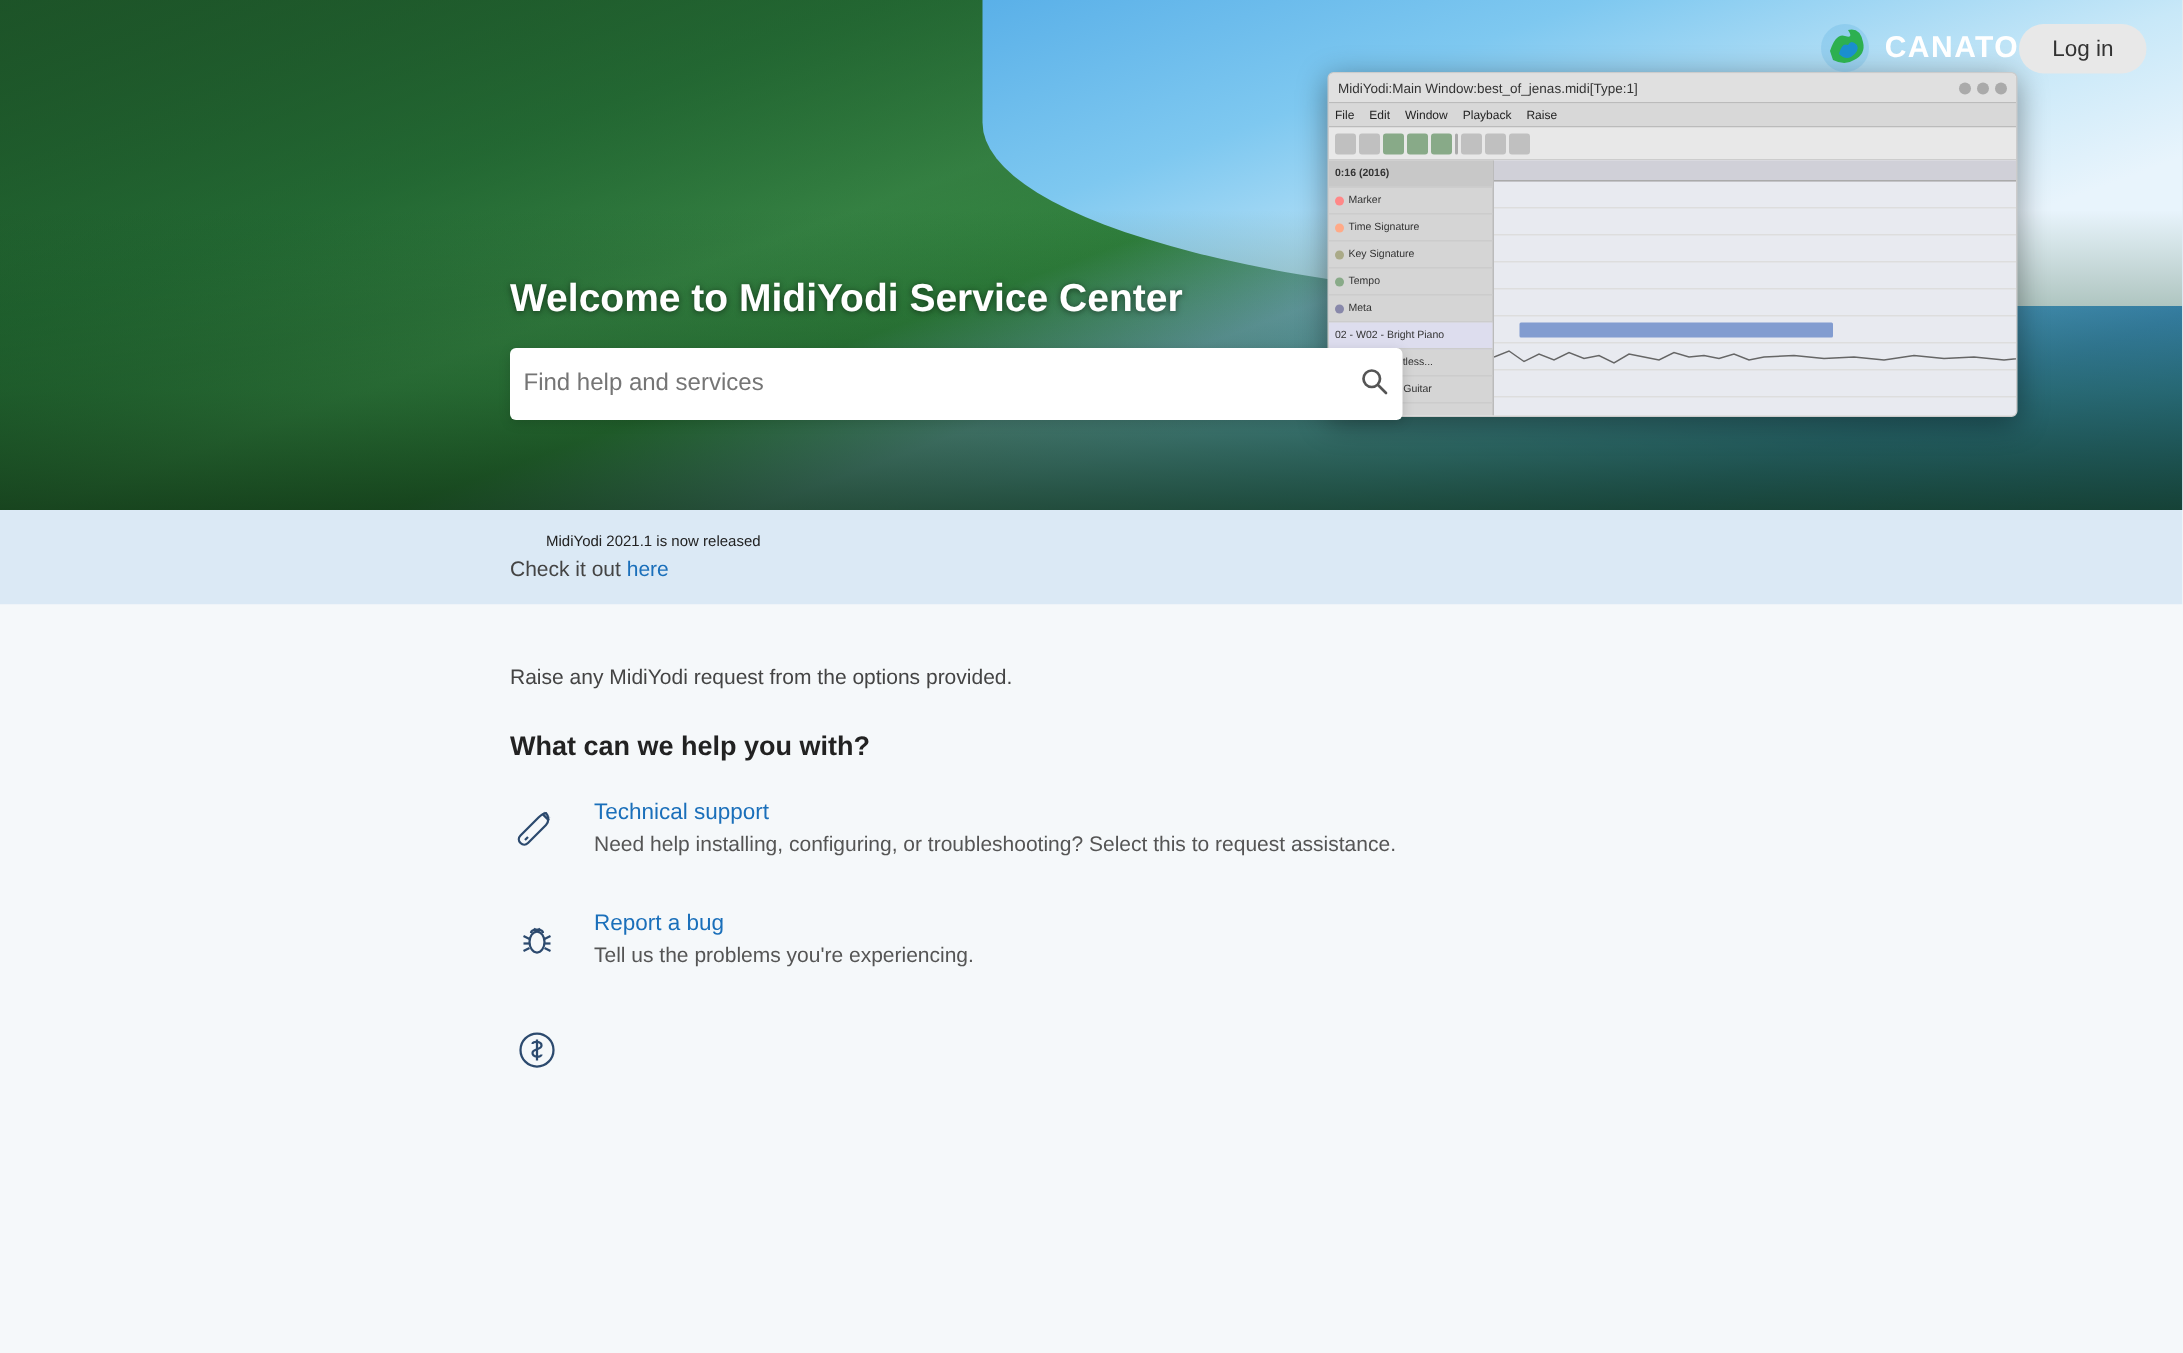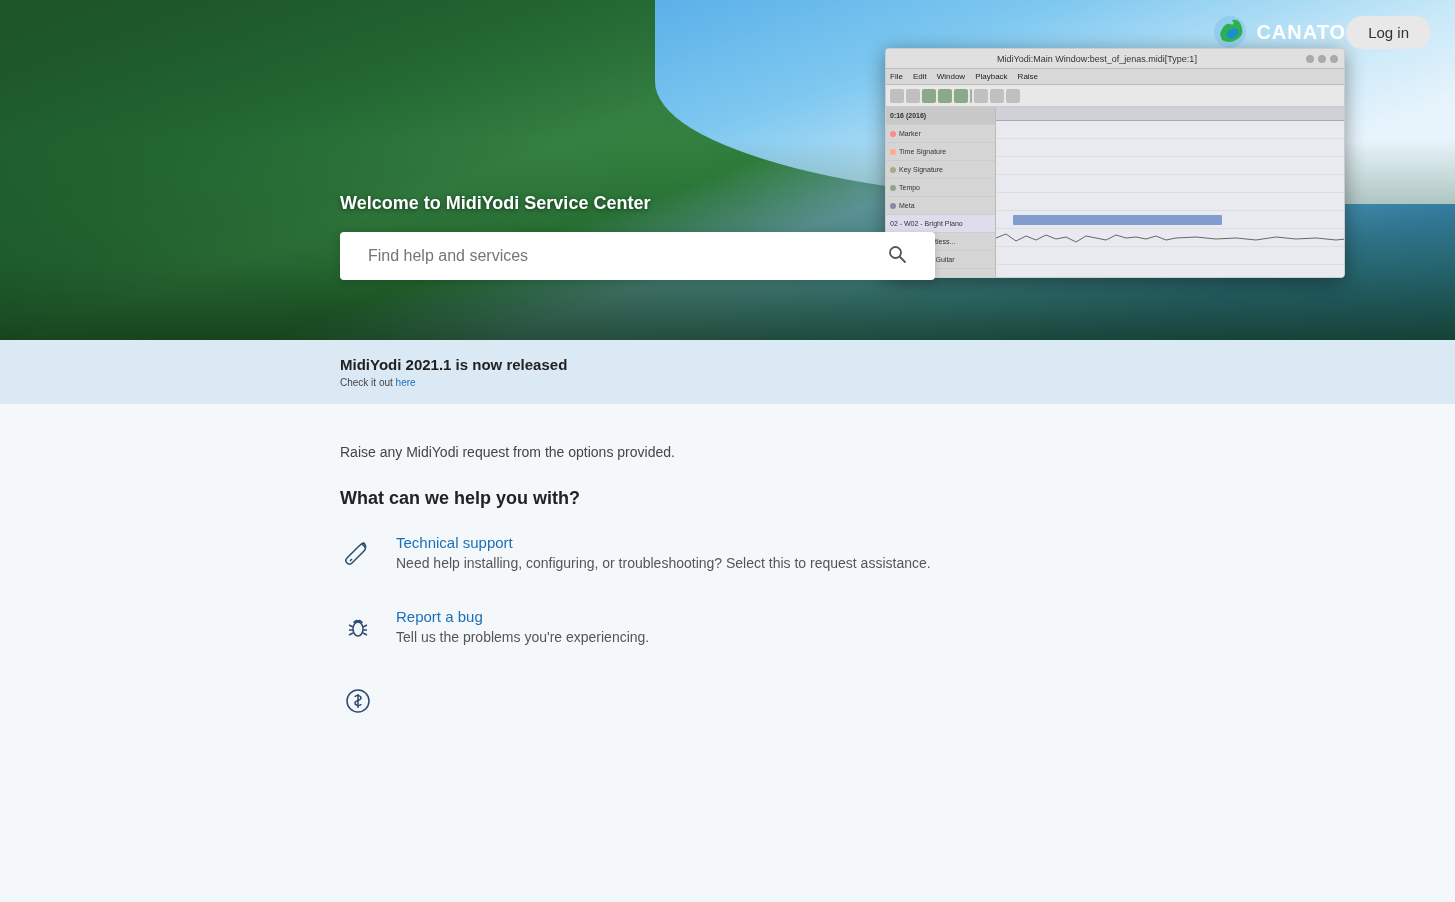--- a/index.html
+++ b/index.html
@@ -76,21 +76,20 @@
       position: absolute;
       top: 48px;
       right: 110px;
       width: 460px;
       height: 230px;
       background: #f0f0f0;
       border: 1px solid #ccc;
       border-radius: 4px;
       box-shadow: 0 4px 20px rgba(0,0,0,0.4);
       overflow: hidden;
-      text-align: center;
     }
     .app-titlebar {
       height: 20px;
       background: #e0e0e0;
       border-bottom: 1px solid #bbb;
       display: flex;
       align-items: center;
       padding: 0 6px;
       gap: 4px;
       font-size: 9px;
@@ -190,32 +189,32 @@
     }
 
     
     .hero-content {
       position: absolute;
       bottom: 60px;
       left: 340px;
       right: 520px;
     }
     .hero-title {
-      font-size: 18px;
+      font-size: 26px;
       font-weight: 700;
       color: #fff;
       text-shadow: 0 1px 4px rgba(0,0,0,0.5);
       margin-bottom: 18px;
     }
     .search-bar {
       display: flex;
       align-items: center;
       background: #fff;
       border-radius: 4px;
-      padding: 0 28px;
+      padding: 0 9px;
       height: 48px;
       box-shadow: 0 2px 8px rgba(0,0,0,0.15);
     }
     .search-input {
       flex: 1;
       border: none;
       outline: none;
       font-size: 16px;
       color: #555;
       background: transparent;
@@ -225,27 +224,28 @@
       font-size: 18px;
       cursor: pointer;
     }
 
     
     .announcement-bar {
       background: #dbe9f5;
       padding: 16px 340px;
     }
     .announcement-title {
-      font-size: 15px;
-      font-weight: 700;
+      font-size: 10px;
+      font-weight: 400;
       color: #222;
       margin-bottom: 4px;
+      margin-left: 24px;
     }
     .announcement-text {
-      font-size: 10px;
+      font-size: 14px;
       color: #444;
     }
     .announcement-link {
       color: #1a6fba;
       text-decoration: none;
       cursor: pointer;
     }
 
     
     .main-content {

